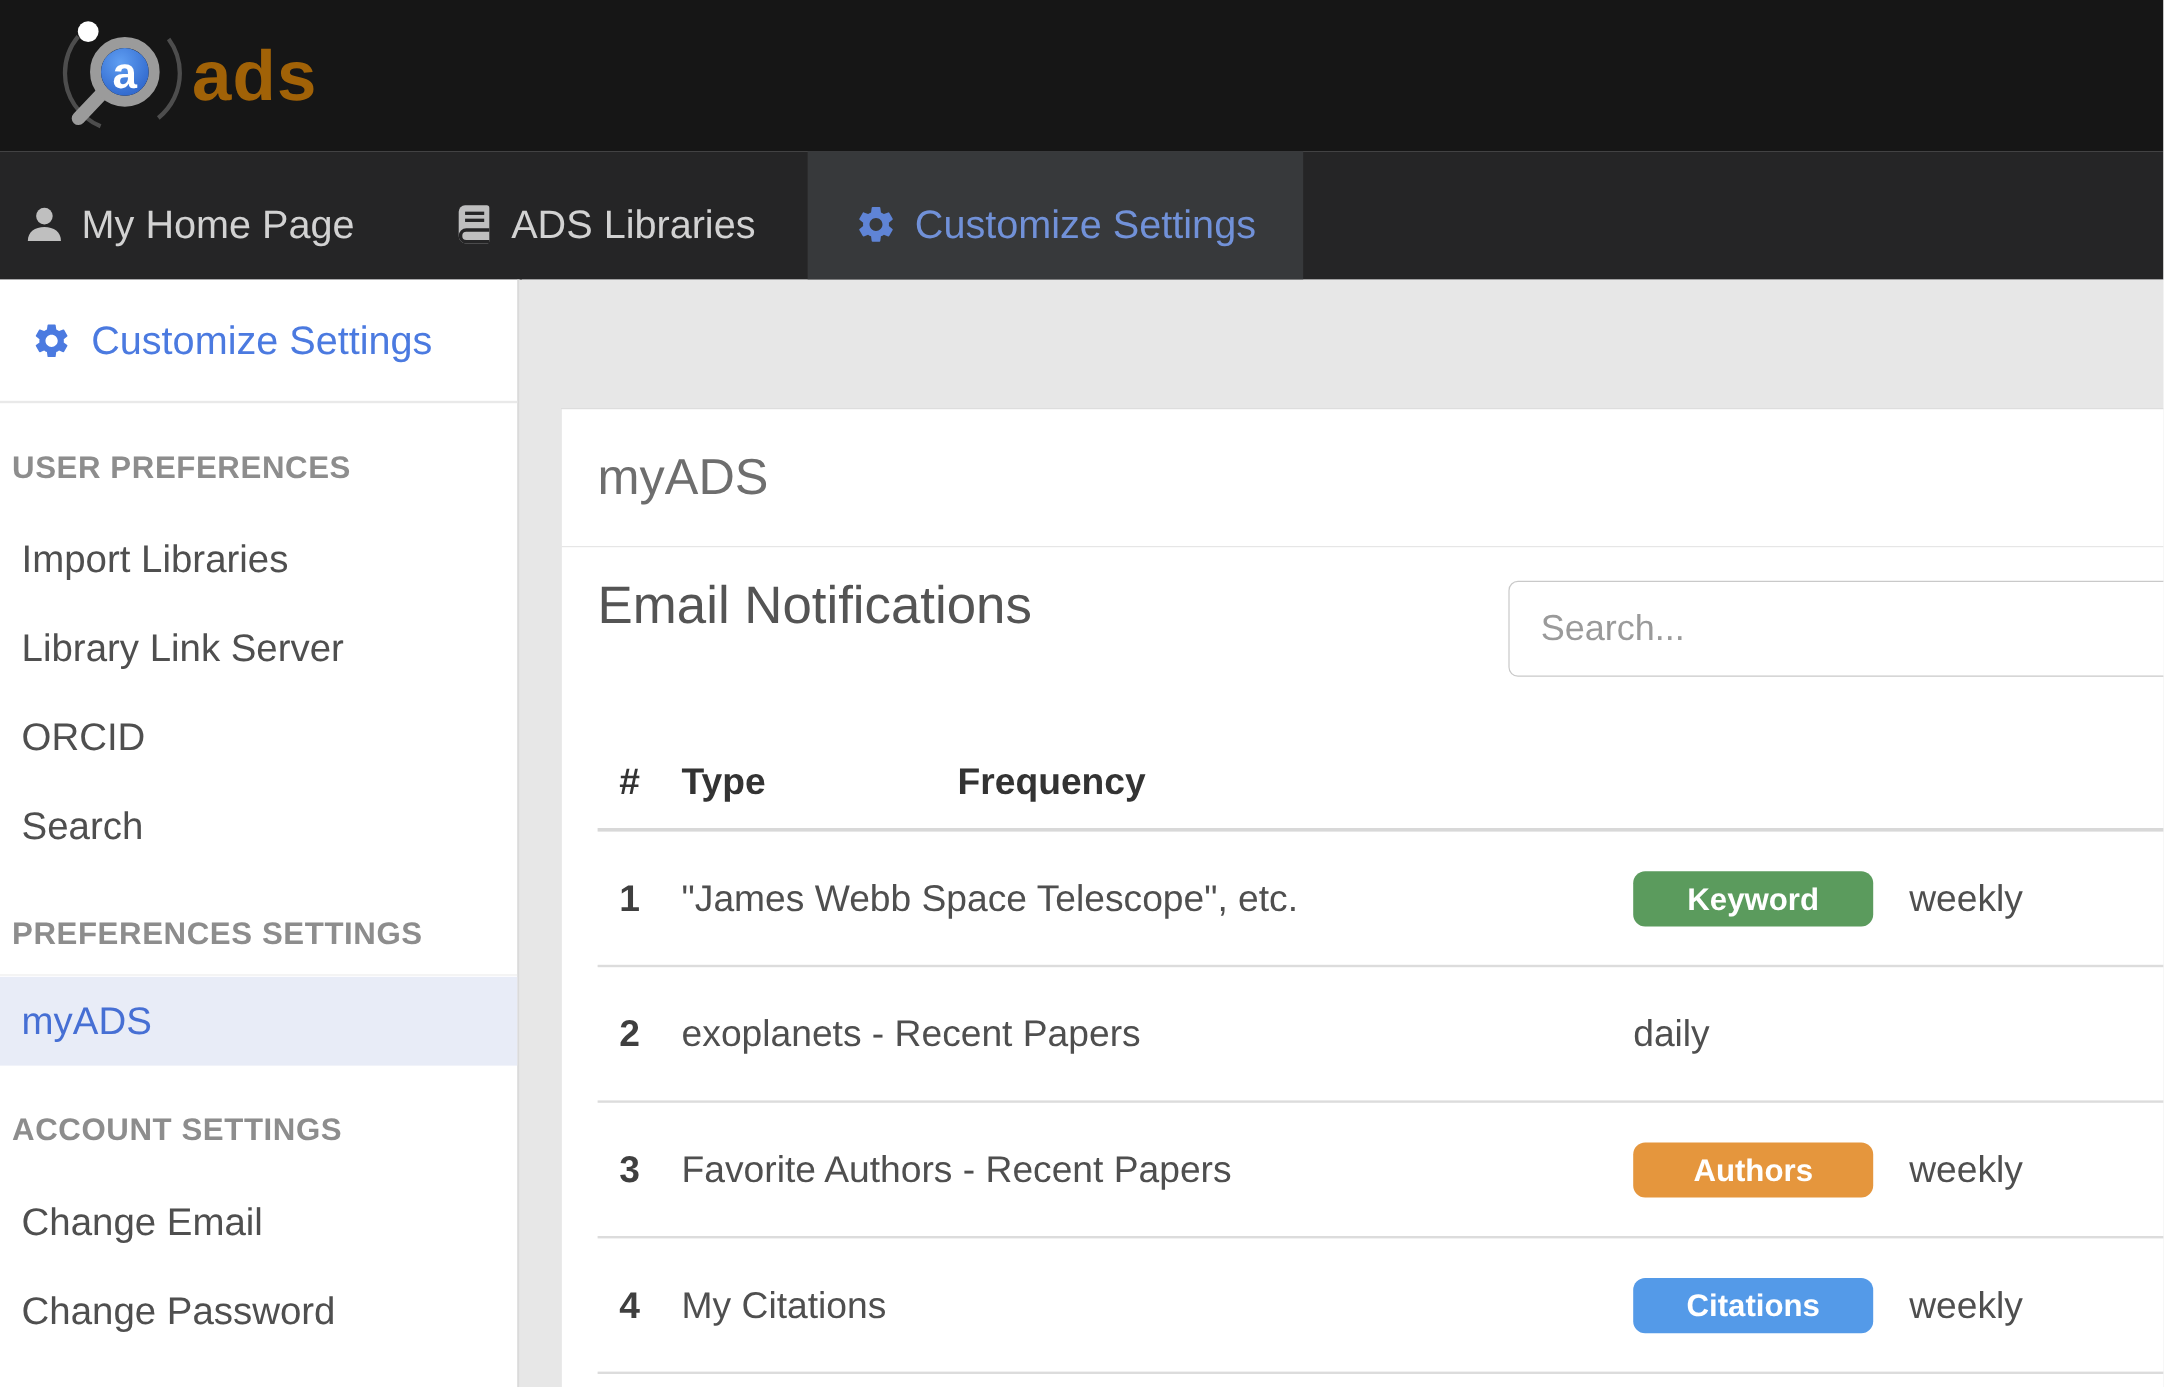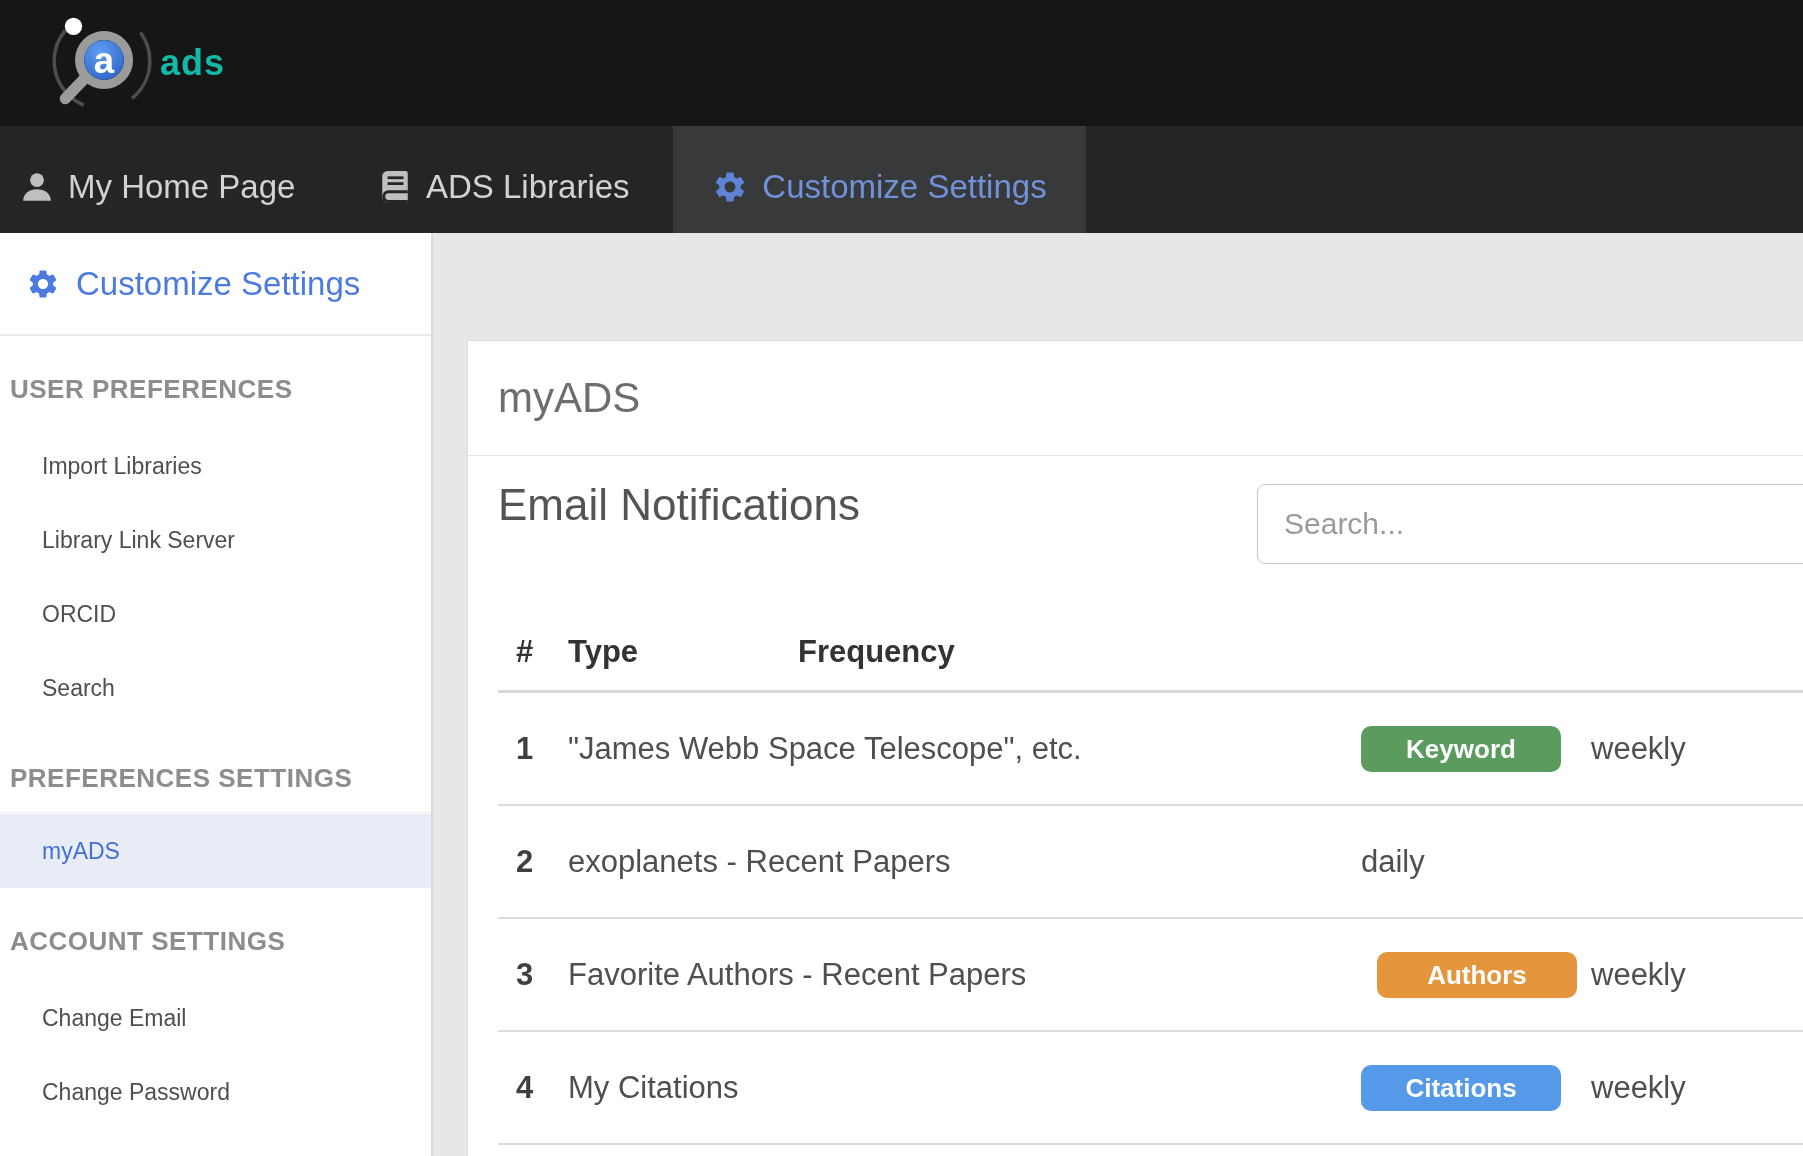--- a/index.html
+++ b/index.html
@@ -2,22 +2,22 @@
 <html><head>
 <meta charset="utf-8">
 <style>
   html,body{margin:0;padding:0;}
   body{font-family:"Liberation Sans","DejaVu Sans",sans-serif;}
   .screen{position:relative;width:1803px;height:1156px;overflow:hidden;background:#e7e7e7;}
 
   
   .topbar{position:absolute;left:0;top:0;width:100%;height:126px;background:#161616;}
   .logo{position:absolute;left:46px;top:6px;width:112px;height:114px;}
-  .logo-text{position:absolute;left:160px;top:0;height:126px;line-height:126px;color:#14b8a6;
-             font-size:36px;font-weight:bold;letter-spacing:1px;}
+  .logo-text{position:absolute;left:160px;top:0;height:126px;line-height:126px;color:#a16207;
+             font-size:59px;font-weight:bold;letter-spacing:1px;}
 
   
   .navbar{position:absolute;left:0;top:126px;width:100%;height:107px;background:#252526;}
   .nav-tab{position:absolute;top:0;height:122px;display:flex;align-items:center;gap:14px;
            color:#d2d2d2;font-size:33px;cursor:pointer;}
   .nav-tab .nicon{width:34px;height:34px;color:#bfbfbf;flex:0 0 auto;display:block;}
   .tab-home{left:20px;}
   .tab-libraries{left:378px;}
   .tab-settings{left:673px;width:413px;background:#37393b;justify-content:center;color:#7191d8;}
   .tab-settings .nicon{color:#5f84d6;width:36px;height:36px;}
@@ -25,21 +25,21 @@
 
   
   .sidebar{position:absolute;left:0;top:233px;width:433px;bottom:0;background:#ffffff;
            border-right:2px solid #dadada;box-sizing:border-box;}
   .sidebar-title{height:101px;display:flex;align-items:center;gap:16px;padding-left:26px;
                  color:#4b7ae0;font-size:33px;border-bottom:2px solid #e9e9e9;cursor:pointer;}
   .sidebar-title .sicon{width:34px;height:34px;color:#4b7ae0;}
   .side-heading{margin:38px 0 0 0;padding-left:10px;font-size:26px;font-weight:bold;
                 color:#8d8d8d;letter-spacing:.5px;}
   .side-list{list-style:none;margin:24px 0 0 0;padding:0;}
-  .side-item{height:74px;line-height:74px;padding-left:42px;font-size:23px;color:#4f4f4f;cursor:pointer;}
+  .side-item{height:74px;line-height:74px;padding-left:18px;font-size:32px;color:#4f4f4f;cursor:pointer;}
   .side-list.notif{border-top:1px solid #ededed;padding-top:1px;margin-top:18px;}
   .side-item.active{background:#e8ecf7;color:#466fd4;}
 
   
   .main{position:absolute;left:435px;top:233px;right:0;bottom:0;background:#e7e7e7;}
   .panel{position:absolute;left:32px;top:107px;width:1450px;height:960px;background:#ffffff;
          border:1px solid #dddddd;box-sizing:border-box;}
   .panel-header{height:114px;border-bottom:1px solid #e6e6e6;}
   .panel-title{padding-left:30px;line-height:114px;font-size:42px;color:#6e6e6e;font-weight:400;}
   .panel-body{position:relative;}
@@ -173,21 +173,21 @@
           <div class="trow tdata">
             <div class="col-num">2</div>
             <div class="col-name">exoplanets - Recent Papers</div>
             <div class="col-freq">daily</div>
           </div>
 
           <div class="trow tdata">
             <div class="col-num">3</div>
             <div class="col-name">Favorite Authors - Recent Papers</div>
             <div class="col-type">
-              <span class="badge" style="background-color: rgb(229, 150, 61); margin-left: 16px;">Authors</span>
+              <span class="badge" style="background-color: rgb(229, 150, 61);">Authors</span>
             </div>
             <div class="col-freq">weekly</div>
           </div>
 
           <div class="trow tdata">
             <div class="col-num">4</div>
             <div class="col-name">My Citations</div>
             <div class="col-type">
               <span class="badge" style="background-color: rgb(84, 154, 232);">Citations</span>
             </div>

